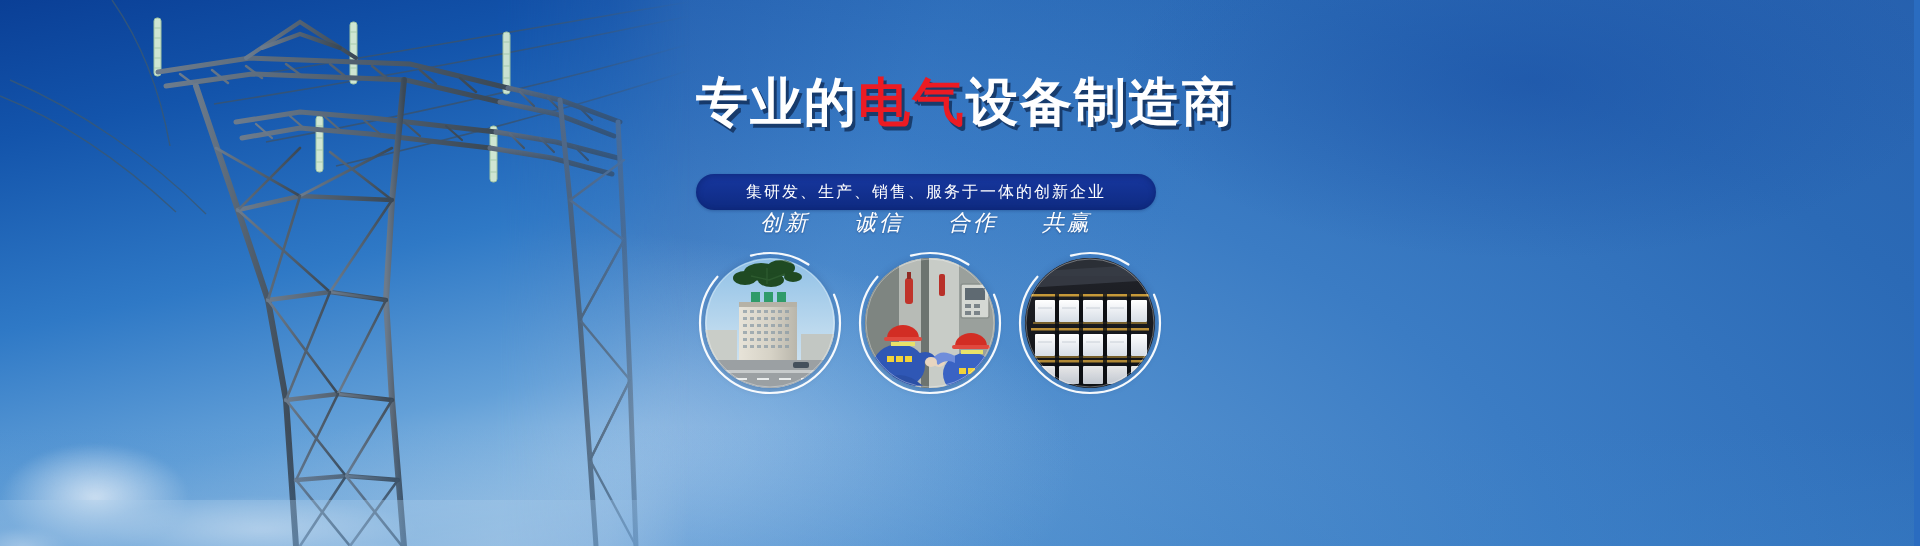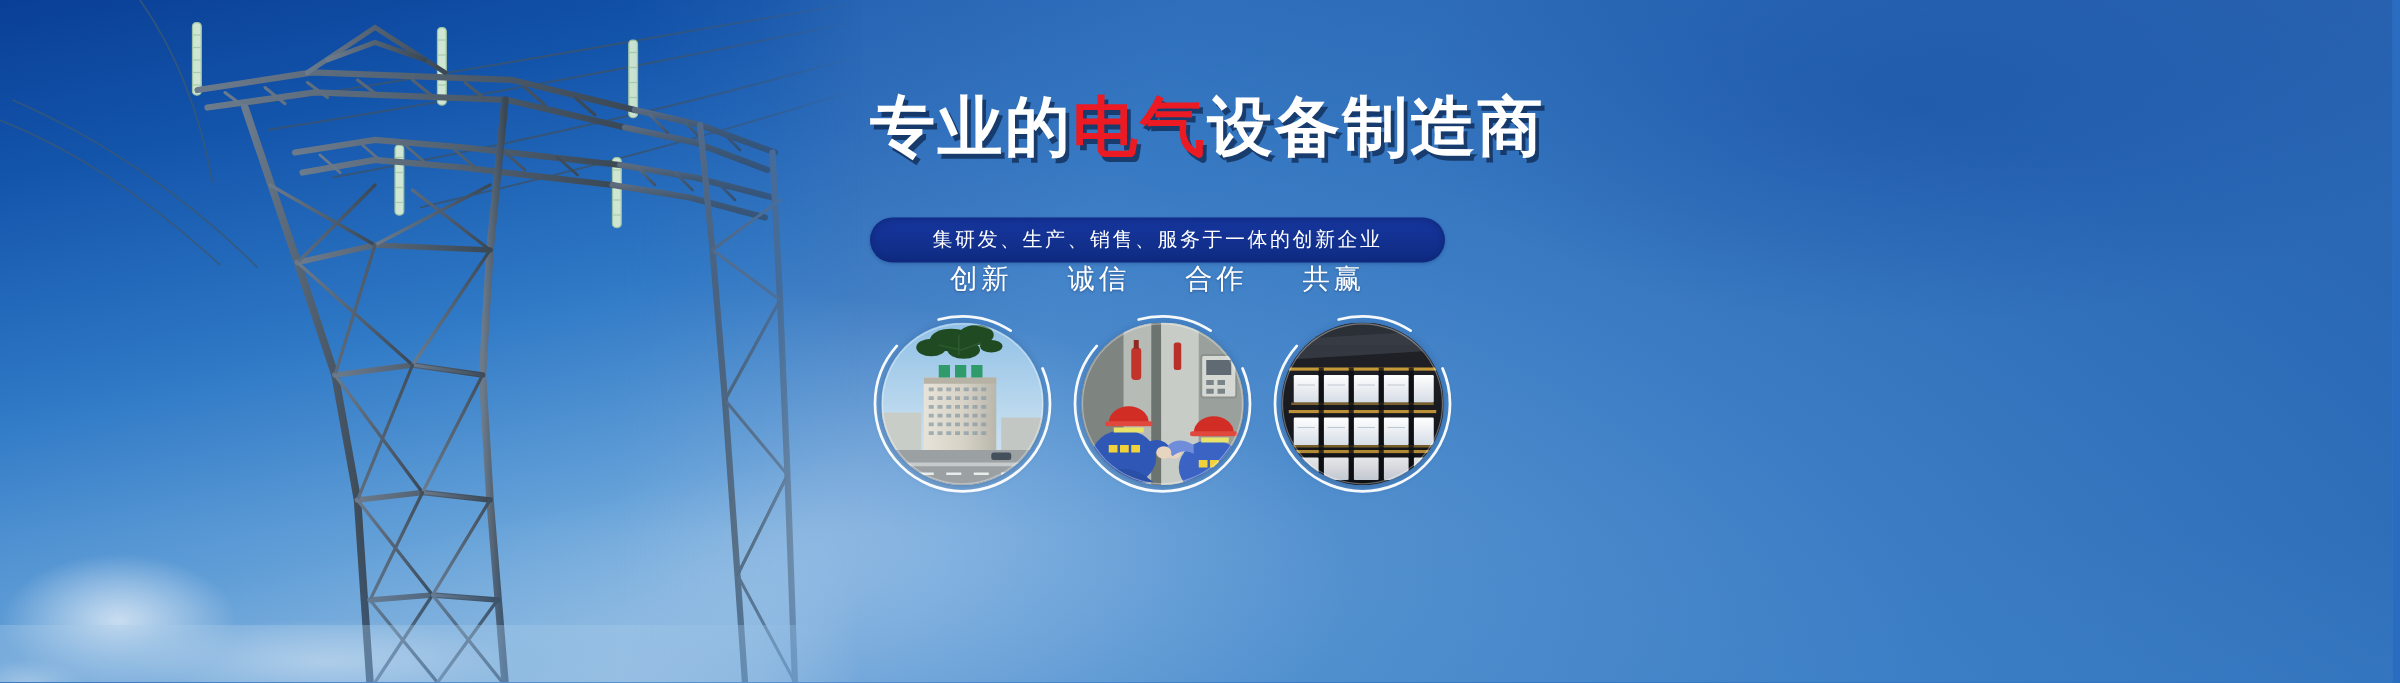--- a/index.html
+++ b/index.html
@@ -77,20 +77,21 @@
 
   
   .keywords{
     position:absolute;left:696px;top:208px;width:460px;
     display:flex;align-items:center;justify-content:center;
     gap:44px;
   }
   .keywords .kw{
     color:#ffffff;font-size:22px;letter-spacing:3px;white-space:nowrap;
     text-shadow:0 1px 2px rgba(0,20,70,.35);
+    font-style:italic;
   }
 
   
   .circles{
     position:absolute;left:660px;top:258px;width:540px;height:170px;
     display:flex;align-items:flex-start;justify-content:center;gap:30px;
   }
   .circ{position:relative;width:130px;height:130px;flex:0 0 130px;}
   .circ .ring{
     position:absolute;left:-8px;top:-8px;width:146px;height:146px;

